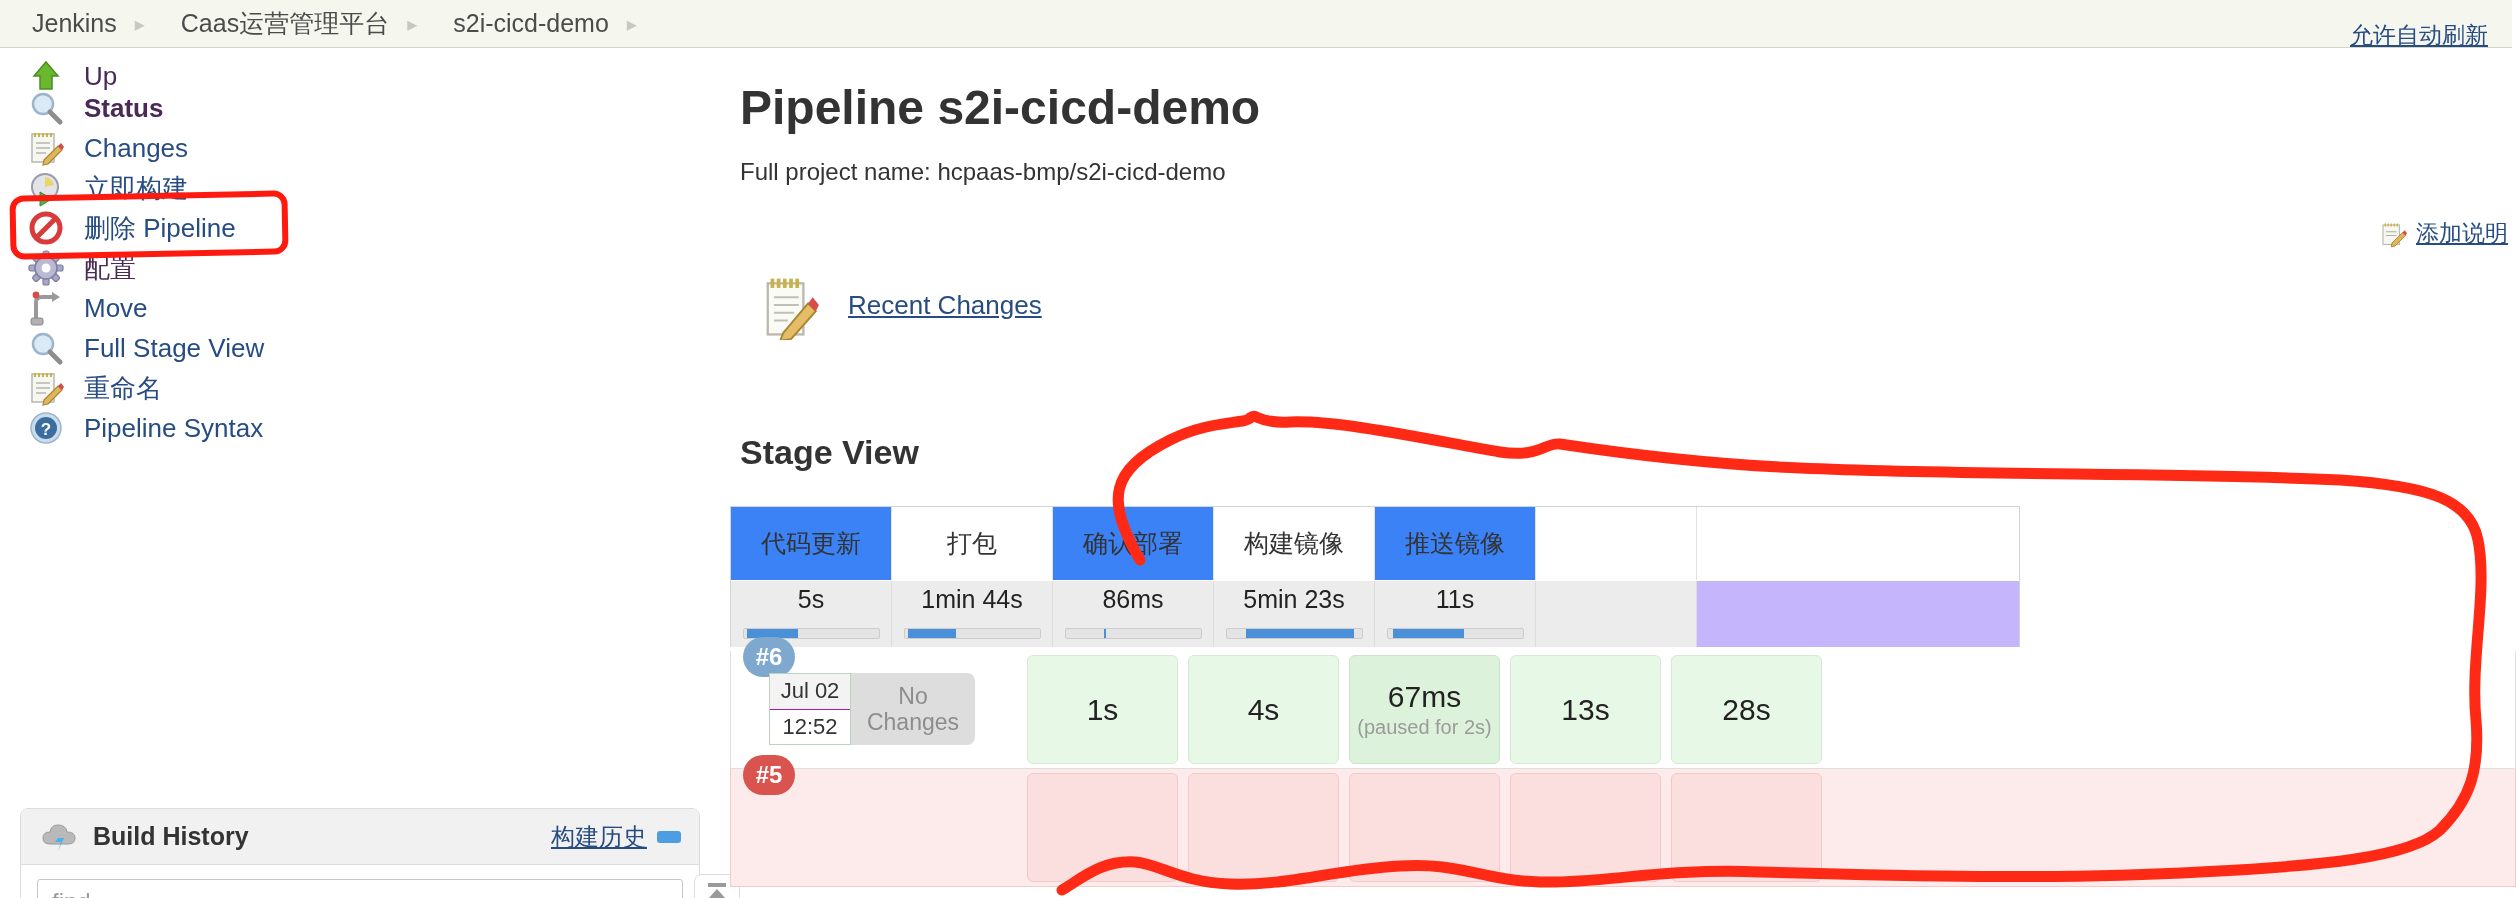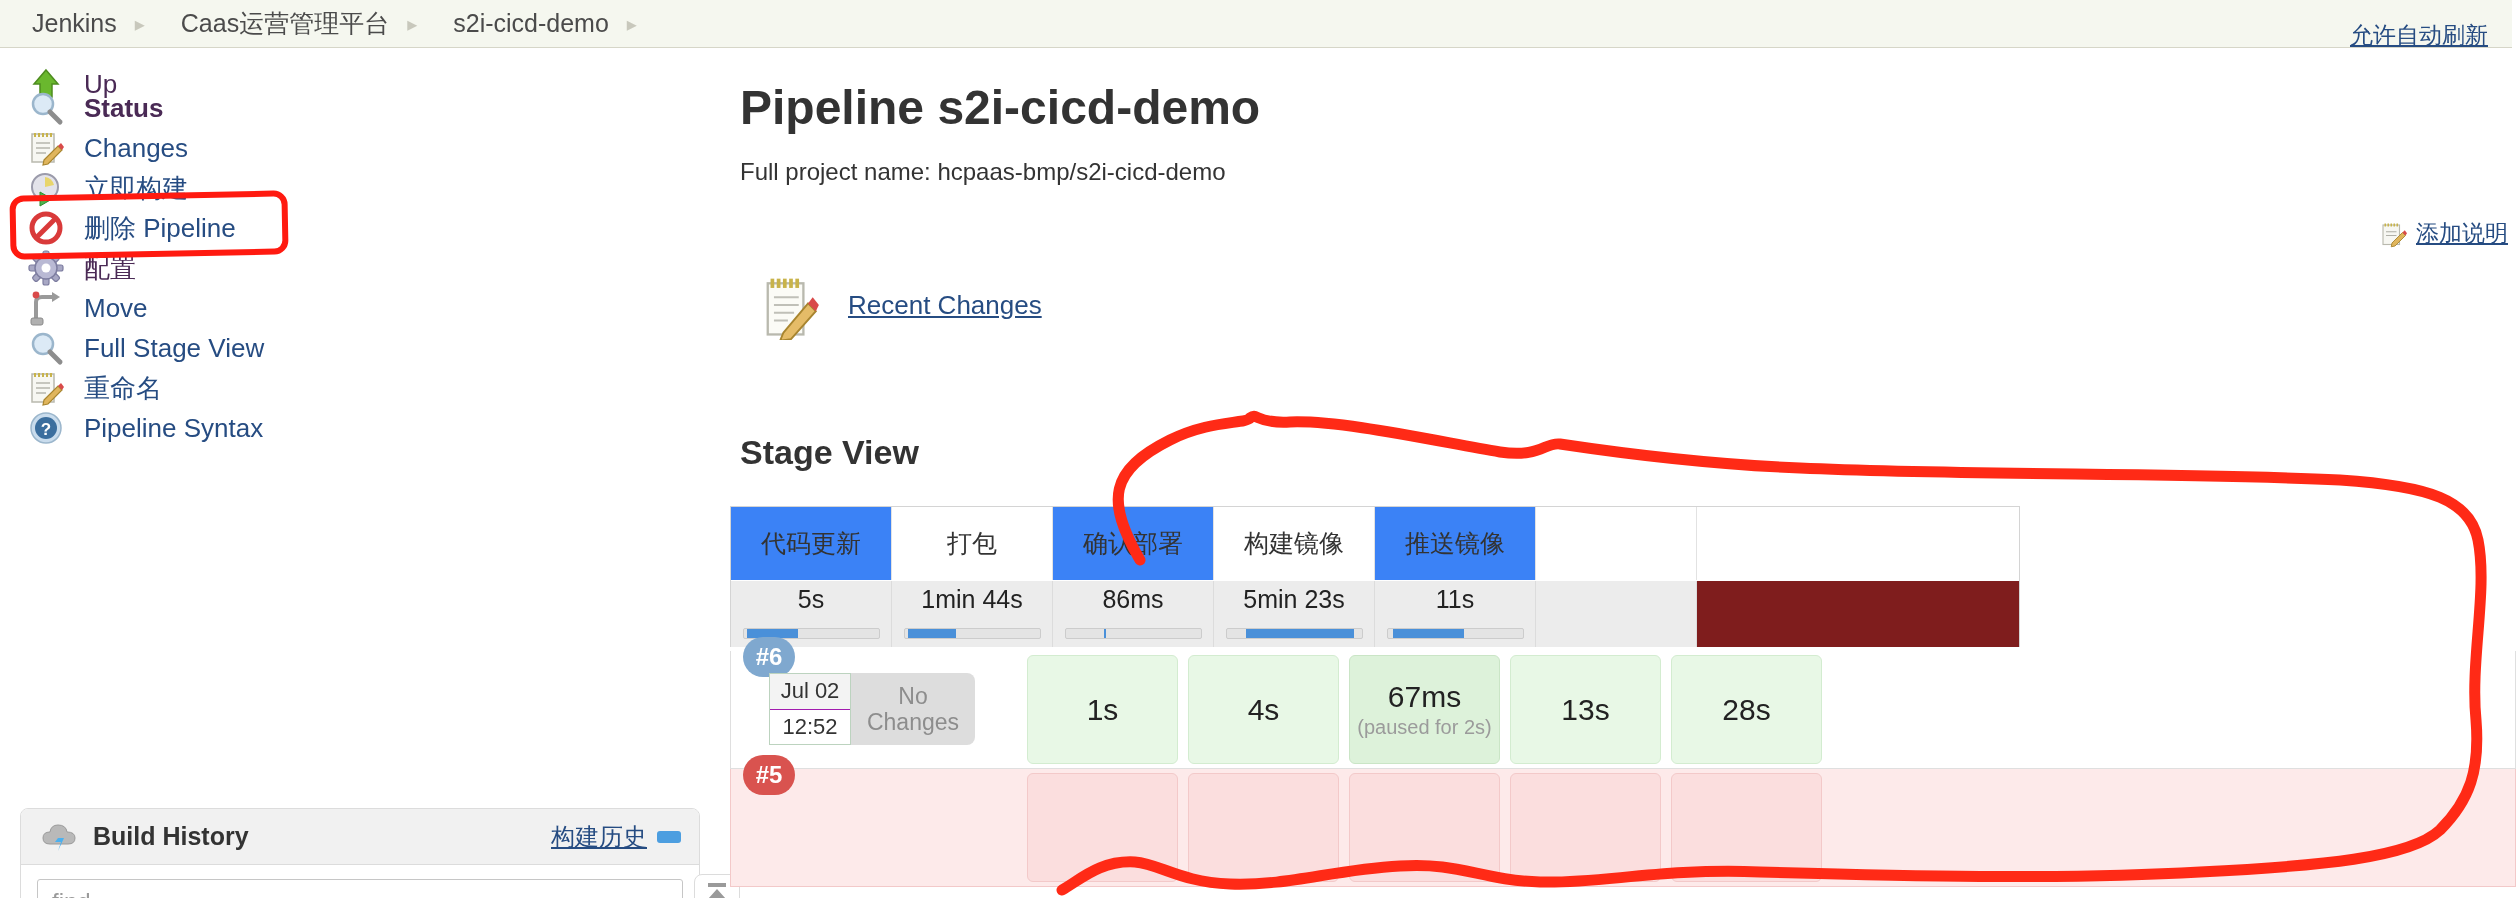--- a/index.html
+++ b/index.html
@@ -226,21 +226,21 @@
   }
   .hcell.alt { background: #ffffff; }
 
   #avg-row {
     position: absolute;
     left: 0px; top: 75px;
     width: 1290px; height: 66px;
     display: flex;
     border-left: 1px solid #d4d4d4;
     border-right: 1px solid #d4d4d4;
-    background: #7f1d1d;
+    background: #c4b5fd;
     overflow: hidden;
   }
   .acell {
     width: 161px; flex: 0 0 161px;
     height: 66px;
     display: flex; flex-direction: column;
     align-items: center; justify-content: flex-start;
     border-right: 1px solid #dcdcdc;
     padding-top: 4px;
     position: relative;
@@ -359,21 +359,21 @@
   <span class="crumb-sep">▸</span>
   <a class="crumb">Caas运营管理平台</a>
   <span class="crumb-sep">▸</span>
   <a class="crumb">s2i-cicd-demo</a>
   <span class="crumb-sep">▸</span>
   <a id="auto-refresh-link">允许自动刷新</a>
 </div>
 
 <div id="sidebar">
 
-  <div class="task" style="top:16px;">
+  <div class="task" style="top:8px;">
     <span class="ico">
       <svg viewBox="0 0 40 40">
           <polygon points="20,6 32,20 26,20 26,33 14,33 14,20 8,20" fill="#6ab82e" stroke="#4d8c1f" stroke-width="1.5"></polygon>
         </svg>
     </span>
     <a class="lbl purple">Up</a>
   </div>
 
   <div class="task" style="top:40px;">
     <span class="ico">

